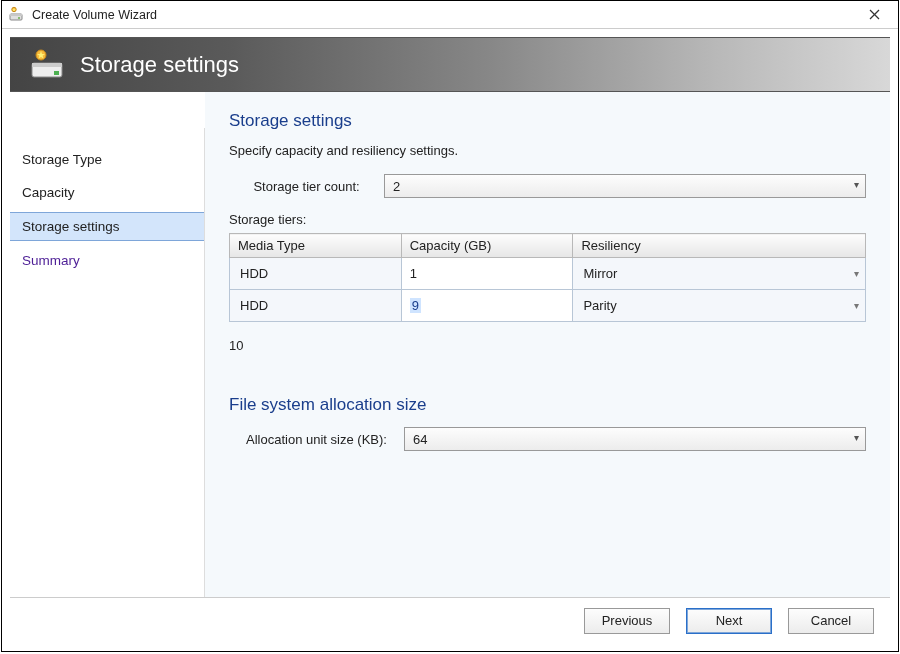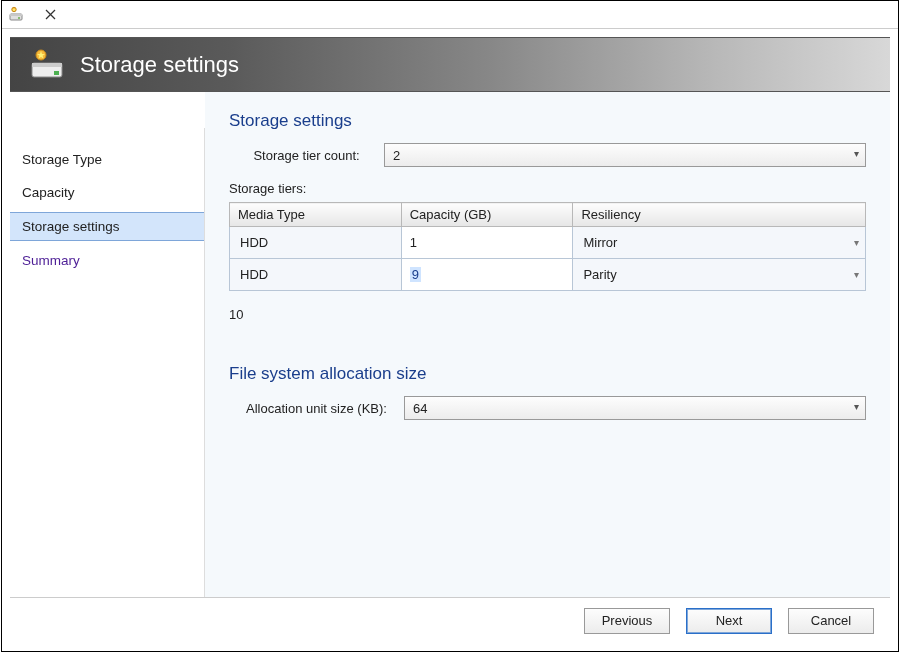--- a/index.html
+++ b/index.html
@@ -60,20 +60,21 @@
   <div class="titlebar">
     <span class="icon">
       <svg width="18" height="18" viewBox="0 0 18 18">
         <rect x="2" y="8" width="12" height="6" rx="1" fill="#e0e0e0" stroke="#888"></rect>
         <rect x="2" y="8" width="12" height="2" fill="#c8c8c8"></rect>
         <circle cx="11" cy="12" r="1" fill="#6ab04c"></circle>
         <circle cx="6" cy="3.5" r="2.2" fill="#f6b93b" stroke="#c98a1a"></circle>
         <path d="M6 2 L6.5 3.2 L7.8 3.2 L6.8 4 L7.2 5.2 L6 4.5 L4.8 5.2 L5.2 4 L4.2 3.2 L5.5 3.2 Z" fill="#fff176"></path>
       </svg>
     </span>
+    <span class="title">Create Volume Wizard</span>
     <div class="close">
       <svg width="11" height="11" viewBox="0 0 11 11">
         <line x1="1" y1="1" x2="10" y2="10" stroke="#333" stroke-width="1.3"></line>
         <line x1="10" y1="1" x2="1" y2="10" stroke="#333" stroke-width="1.3"></line>
       </svg>
     </div>
   </div>
 
   <div class="header-band">
     <span class="hicon">
@@ -100,20 +101,21 @@
       <div class="item selected">
         <span>Storage settings</span>
       </div>
       <div class="item disabled">
         <span>Summary</span>
       </div>
     </div>
 
     <div class="content">
       <div class="section-title">Storage settings</div>
+      <p class="desc">Specify capacity and resiliency settings.</p>
 
       <div class="row">
         <div class="label">Storage tier count:</div>
         <div class="selectlike">
           <span>2</span>
           <span class="chev">▾</span>
         </div>
       </div>
 
       <div class="tiers-label">Storage tiers:</div>

